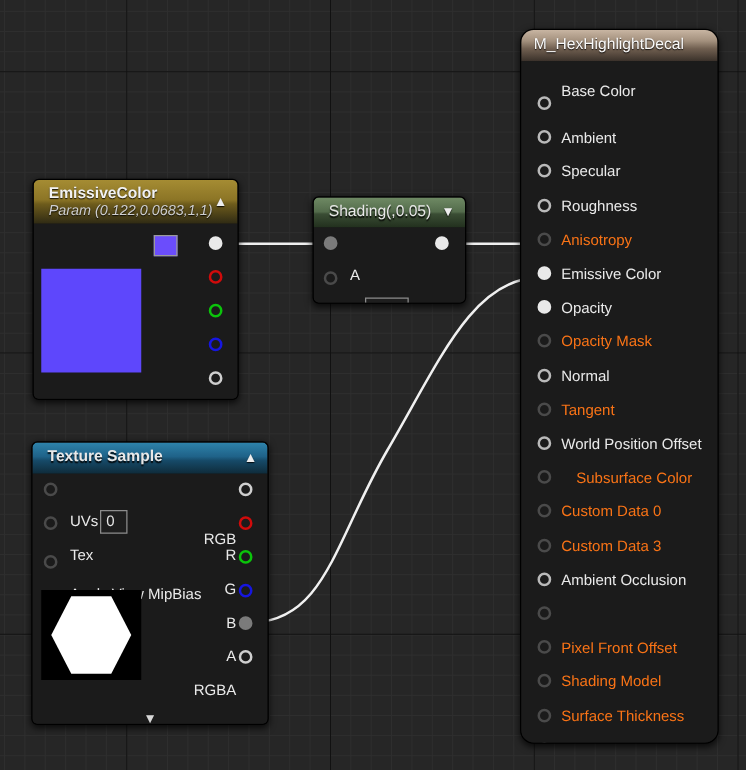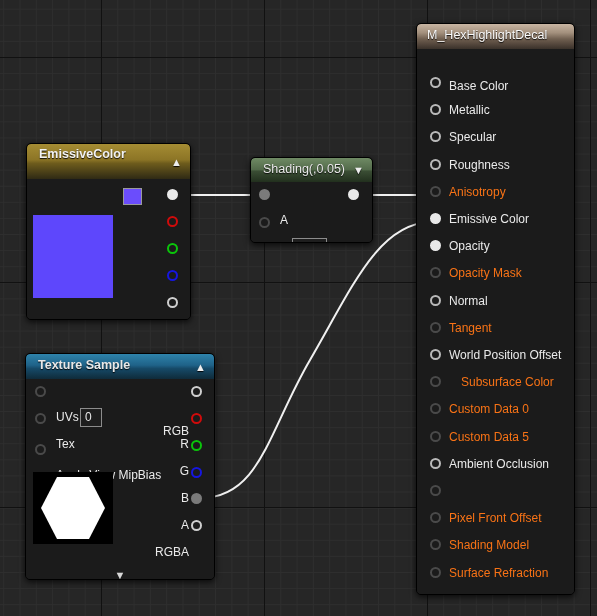--- a/index.html
+++ b/index.html
@@ -189,21 +189,21 @@
     left: 0; bottom: 2px;
     width: 100%;
     text-align: center;
     color: #d8d8d8;
     font-size: 11px;
     line-height: 12px;
   }
 
   
   #node-material {
-    left: 416px; top: 23px; width: 157px; height: 570px;
+    left: 416px; top: 23px; width: 157px; height: 570px; border-radius: 11px;
   }
   #node-material .node-header {
     height: 19px;
     padding-left: 10px;
     background: linear-gradient(to bottom, #c8b5a2 0%, #a3907d 35%, #705f50 60%, #3a312a 100%);
     color: #fafafa;
   }
   #node-material .node-body { height: 550px; background:#1b1b1b; }
   #node-material .pin { left: 13px; }
   #node-material .pin-label { left: 32px; }
@@ -218,20 +218,21 @@
     <path d="M 179 195 C 210 195, 232 195, 264 195" stroke="#f0f0f0" stroke-width="2" fill="none"></path>
 
     <path d="M 359 195 C 385 195, 405 195, 430 195" stroke="#f0f0f0" stroke-width="2" fill="none"></path>
 
     <path d="M 200 498 C 260 498, 268 432, 310 360 C 352 288, 378 224, 430 222" stroke="#f0f0f0" stroke-width="2" fill="none"></path>
   </svg>
 
   <div class="node" id="node-emissive">
     <div class="node-header">
       <span class="title">EmissiveColor</span>
+      <span class="sub">Param (0.122,0.0683,1,1)</span>
       <span class="caret">▲</span>
     </div>
     <div class="node-body">
       
     </div>
   </div>
   <div class="color-swatch"></div>
   <div class="color-preview"></div>
 
   <div class="pin filled" style="left:167px; top:189px;"></div>
@@ -292,23 +293,23 @@
   <div class="pin b" style="left:191px; top:467px;"></div>
   <div class="pin grey-filled" style="left:191px; top:493px;"></div>
   <div class="pin w" style="left:191px; top:520px;"></div>
 
   <div class="node" id="node-material">
     <div class="node-header">
       <span class="title">M_HexHighlightDecal</span>
     </div>
     <div class="node-body" id="material-pins">
         <div class="pin" style="top: 28px;"></div>
-        <span class="pin-label" style="top: 30px;">Base Color</span>
+        <span class="pin-label" style="top: 17px;">Base Color</span>
         <div class="pin" style="top: 55.2px;"></div>
-        <span class="pin-label" style="top: 54.2px;">Metallic</span>
+        <span class="pin-label" style="top: 54.2px;">Ambient</span>
         <div class="pin" style="top: 82.4px;"></div>
         <span class="pin-label" style="top: 81.4px;">Specular</span>
         <div class="pin" style="top: 109.6px;"></div>
         <span class="pin-label" style="top: 108.6px;">Roughness</span>
         <div class="pin dim" style="top: 136.8px;"></div>
         <span class="pin-label dim" style="top: 135.8px;">Anisotropy</span>
         <div class="pin filled" style="top: 164px;"></div>
         <span class="pin-label" style="top: 163px;">Emissive Color</span>
         <div class="pin filled" style="top: 191.2px;"></div>
         <span class="pin-label" style="top: 190.2px;">Opacity</span>
@@ -318,28 +319,28 @@
         <span class="pin-label" style="top: 244.6px;">Normal</span>
         <div class="pin dim" style="top: 272.8px;"></div>
         <span class="pin-label dim" style="top: 271.8px;">Tangent</span>
         <div class="pin" style="top: 300px;"></div>
         <span class="pin-label" style="top: 299px;">World Position Offset</span>
         <div class="pin dim" style="top: 327.2px;"></div>
         <span class="pin-label dim" style="top: 326.2px; margin-left: 12px;">Subsurface Color</span>
         <div class="pin dim" style="top: 354.4px;"></div>
         <span class="pin-label dim" style="top: 353.4px;">Custom Data 0</span>
         <div class="pin dim" style="top: 381.6px;"></div>
-        <span class="pin-label dim" style="top: 380.6px;">Custom Data 5</span>
+        <span class="pin-label dim" style="top: 380.6px;">Custom Data 3</span>
         <div class="pin" style="top: 408.8px;"></div>
         <span class="pin-label" style="top: 407.8px;">Ambient Occlusion</span>
         <div class="pin dim" style="top: 436px;"></div>
         <div class="pin dim" style="top: 463.2px;"></div>
         <span class="pin-label dim" style="top: 462.2px;">Pixel Front Offset</span>
         <div class="pin dim" style="top: 490.4px;"></div>
         <span class="pin-label dim" style="top: 489.4px;">Shading Model</span>
         <div class="pin dim" style="top: 517.6px;"></div>
-        <span class="pin-label dim" style="top: 516.6px;">Surface Refraction</span>
+        <span class="pin-label dim" style="top: 516.6px;">Surface Thickness</span>
         <div class="pin dim" style="top: 544.8px;"></div>
         <span class="pin-label dim" style="top: 543.8px;">Front Material</span>
       </div>
   </div>
 
 </div>
 
 </body></html>

